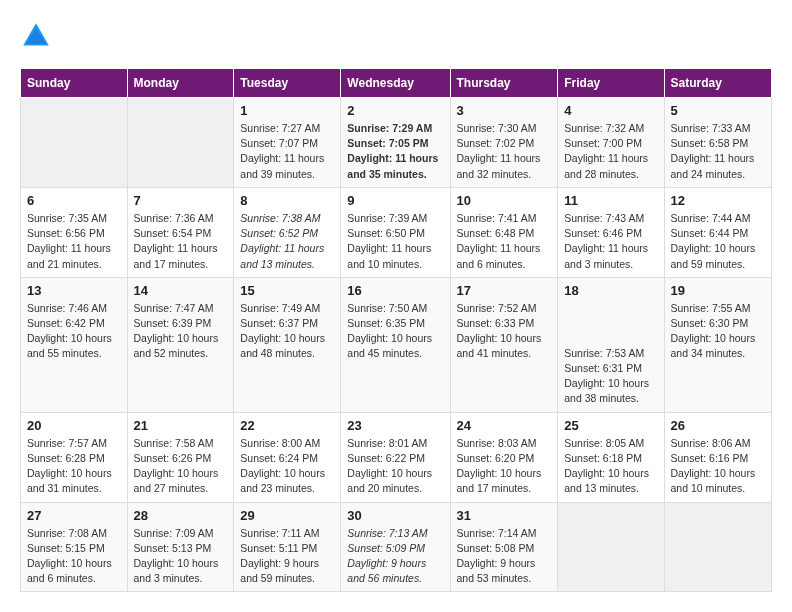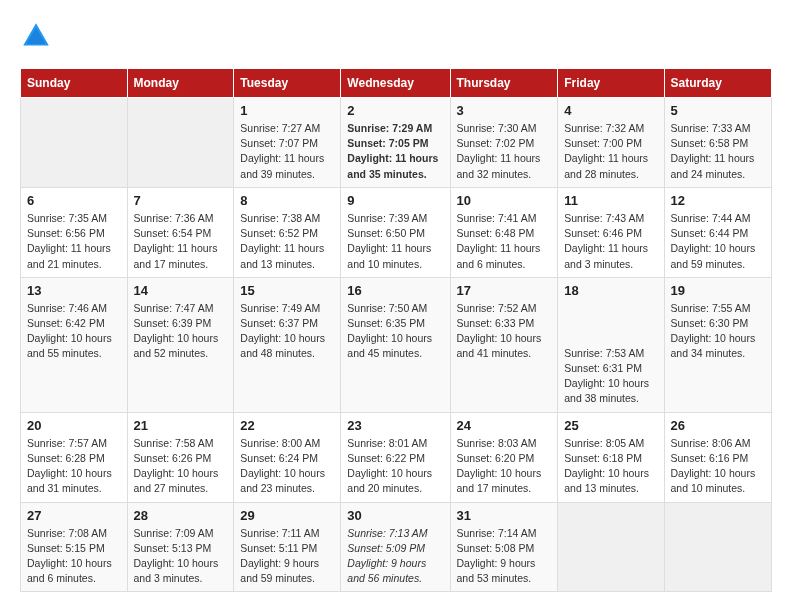--- a/index.html
+++ b/index.html
@@ -51,21 +51,21 @@
     .subtitle {
       font-size: 16px;
       color: #555;
     }
     table {
       width: 100%;
       border-collapse: collapse;
       font-size: 11px;
     }
     thead tr th {
-      background-color: #b91c1c;
+      background-color: #701a75;
       color: #fff;
       padding: 7px 6px;
       text-align: left;
       font-size: 12px;
       font-weight: bold;
       border: 1px solid #fff;
       margin-left: 24px;
     }
     tbody tr td {
       border: 1px solid #ddd;
@@ -169,21 +169,21 @@
 Daylight: 11 hours and 21 minutes.</div>
         </td>
         <td>
           <span class="day-number">7</span>
           <div class="day-info" style="white-space: pre-line;">Sunrise: 7:36 AM
 Sunset: 6:54 PM
 Daylight: 11 hours and 17 minutes.</div>
         </td>
         <td>
           <span class="day-number">8</span>
-          <div class="day-info" style="white-space: pre-line;">Sunrise: 7:38 AM
+          <div class="day-info" style="white-space: pre-line; font-style: italic;">Sunrise: 7:38 AM
 Sunset: 6:52 PM
 Daylight: 11 hours and 13 minutes.</div>
         </td>
         <td>
           <span class="day-number">9</span>
           <div class="day-info" style="white-space: pre-line;">Sunrise: 7:39 AM
 Sunset: 6:50 PM
 Daylight: 11 hours and 10 minutes.</div>
         </td>
         <td>

